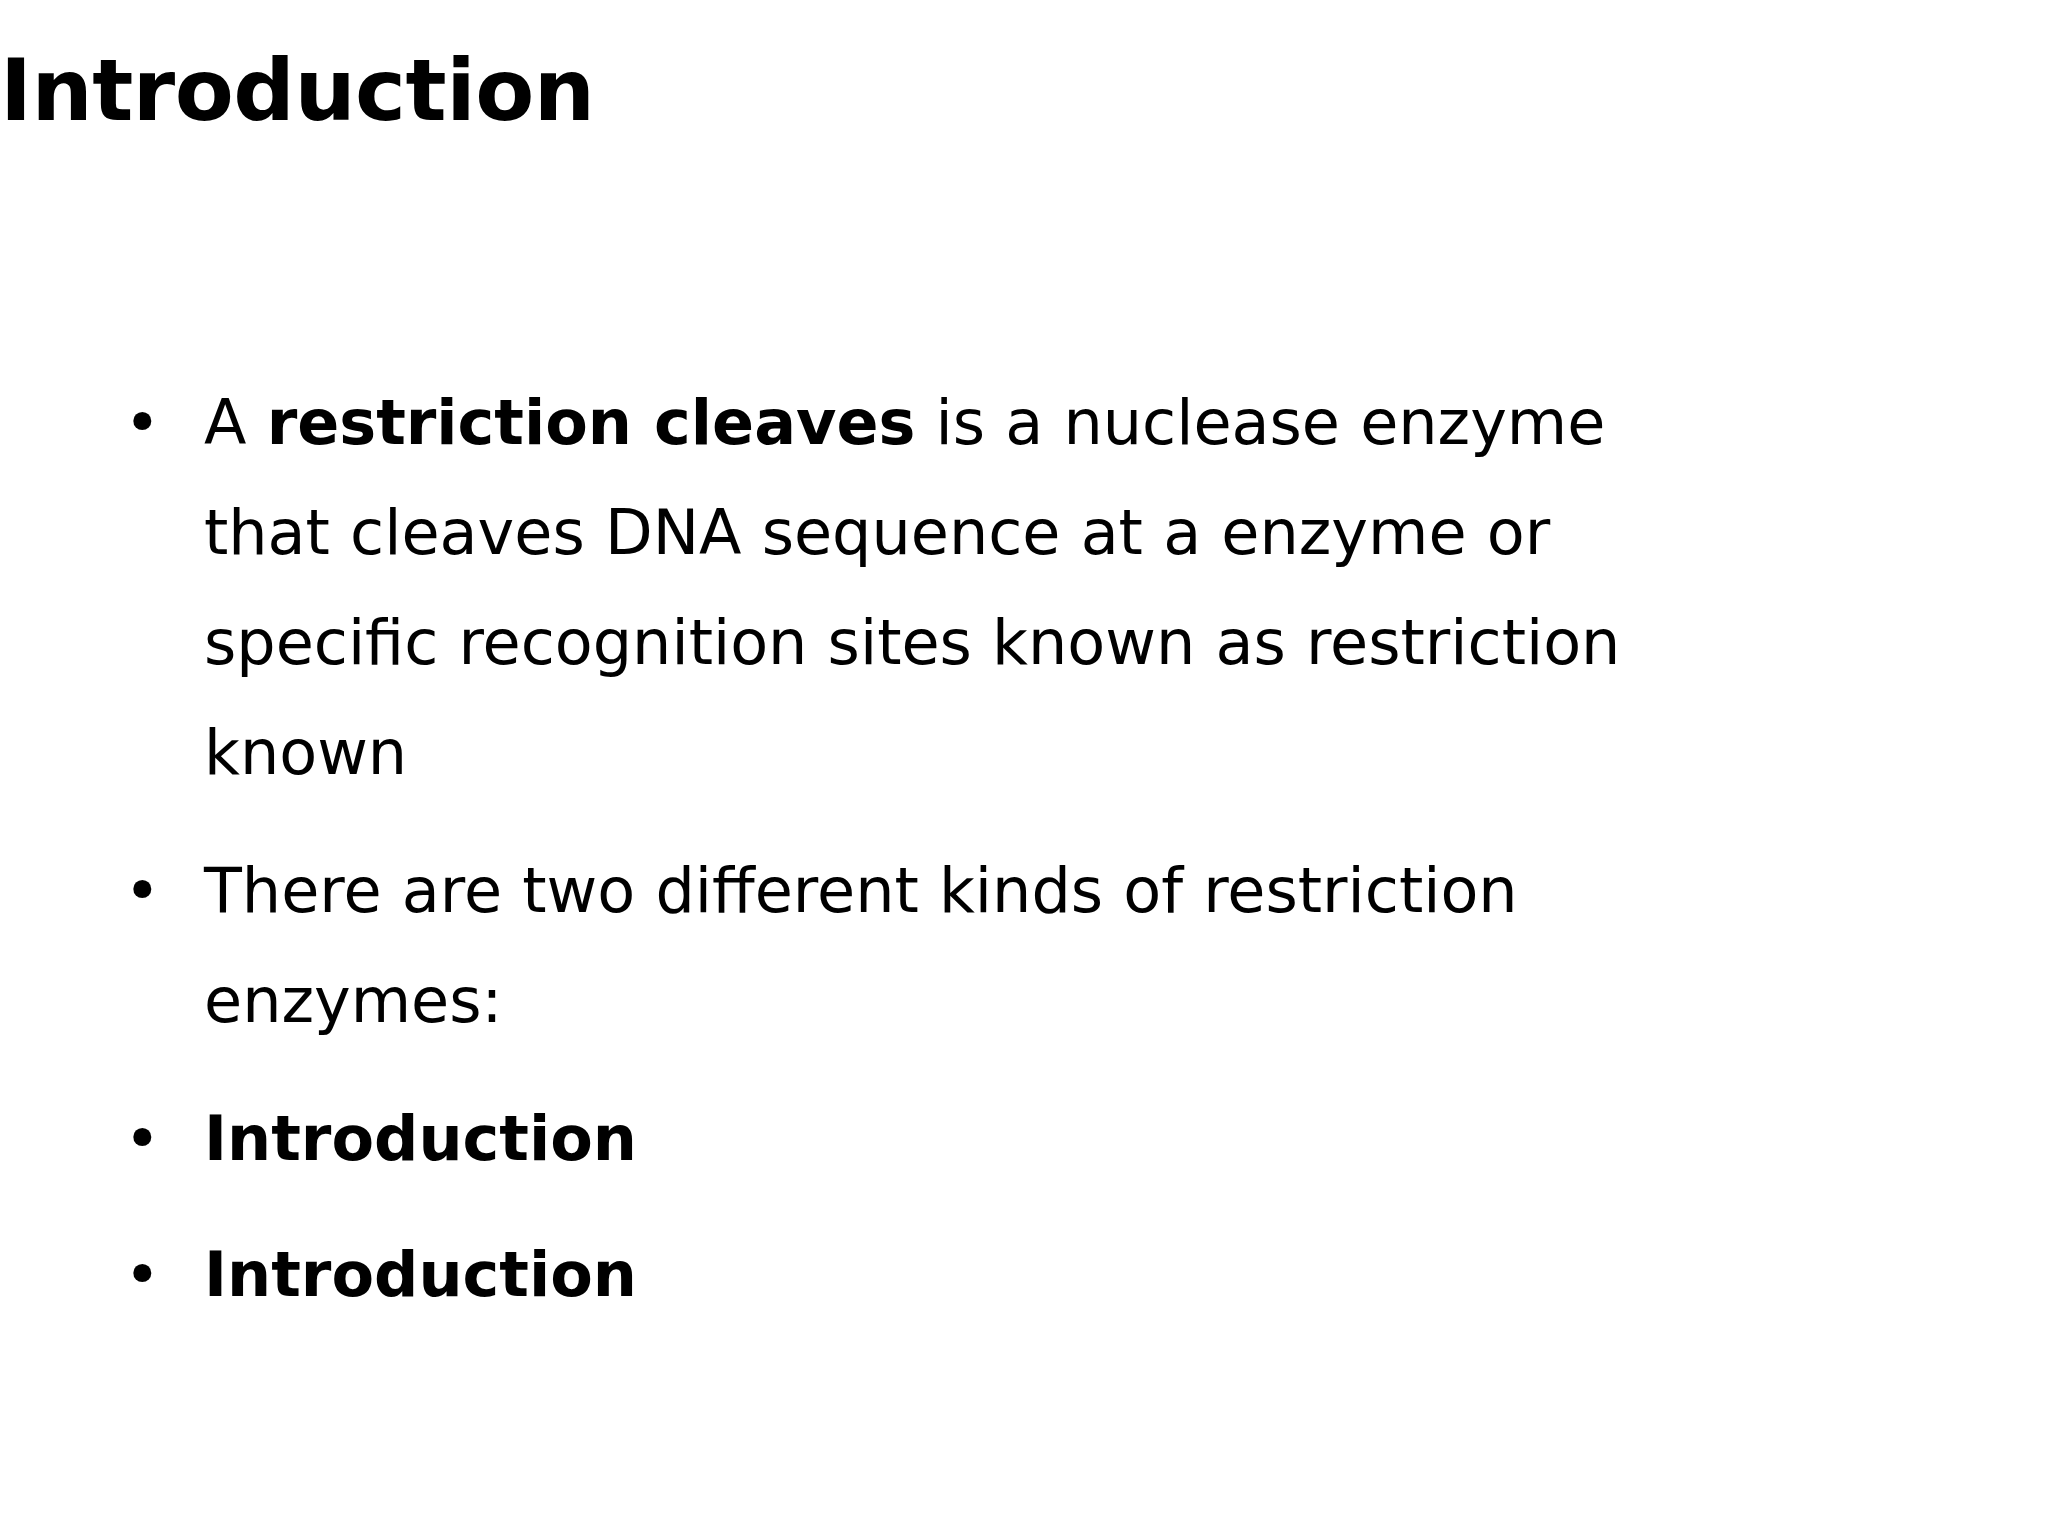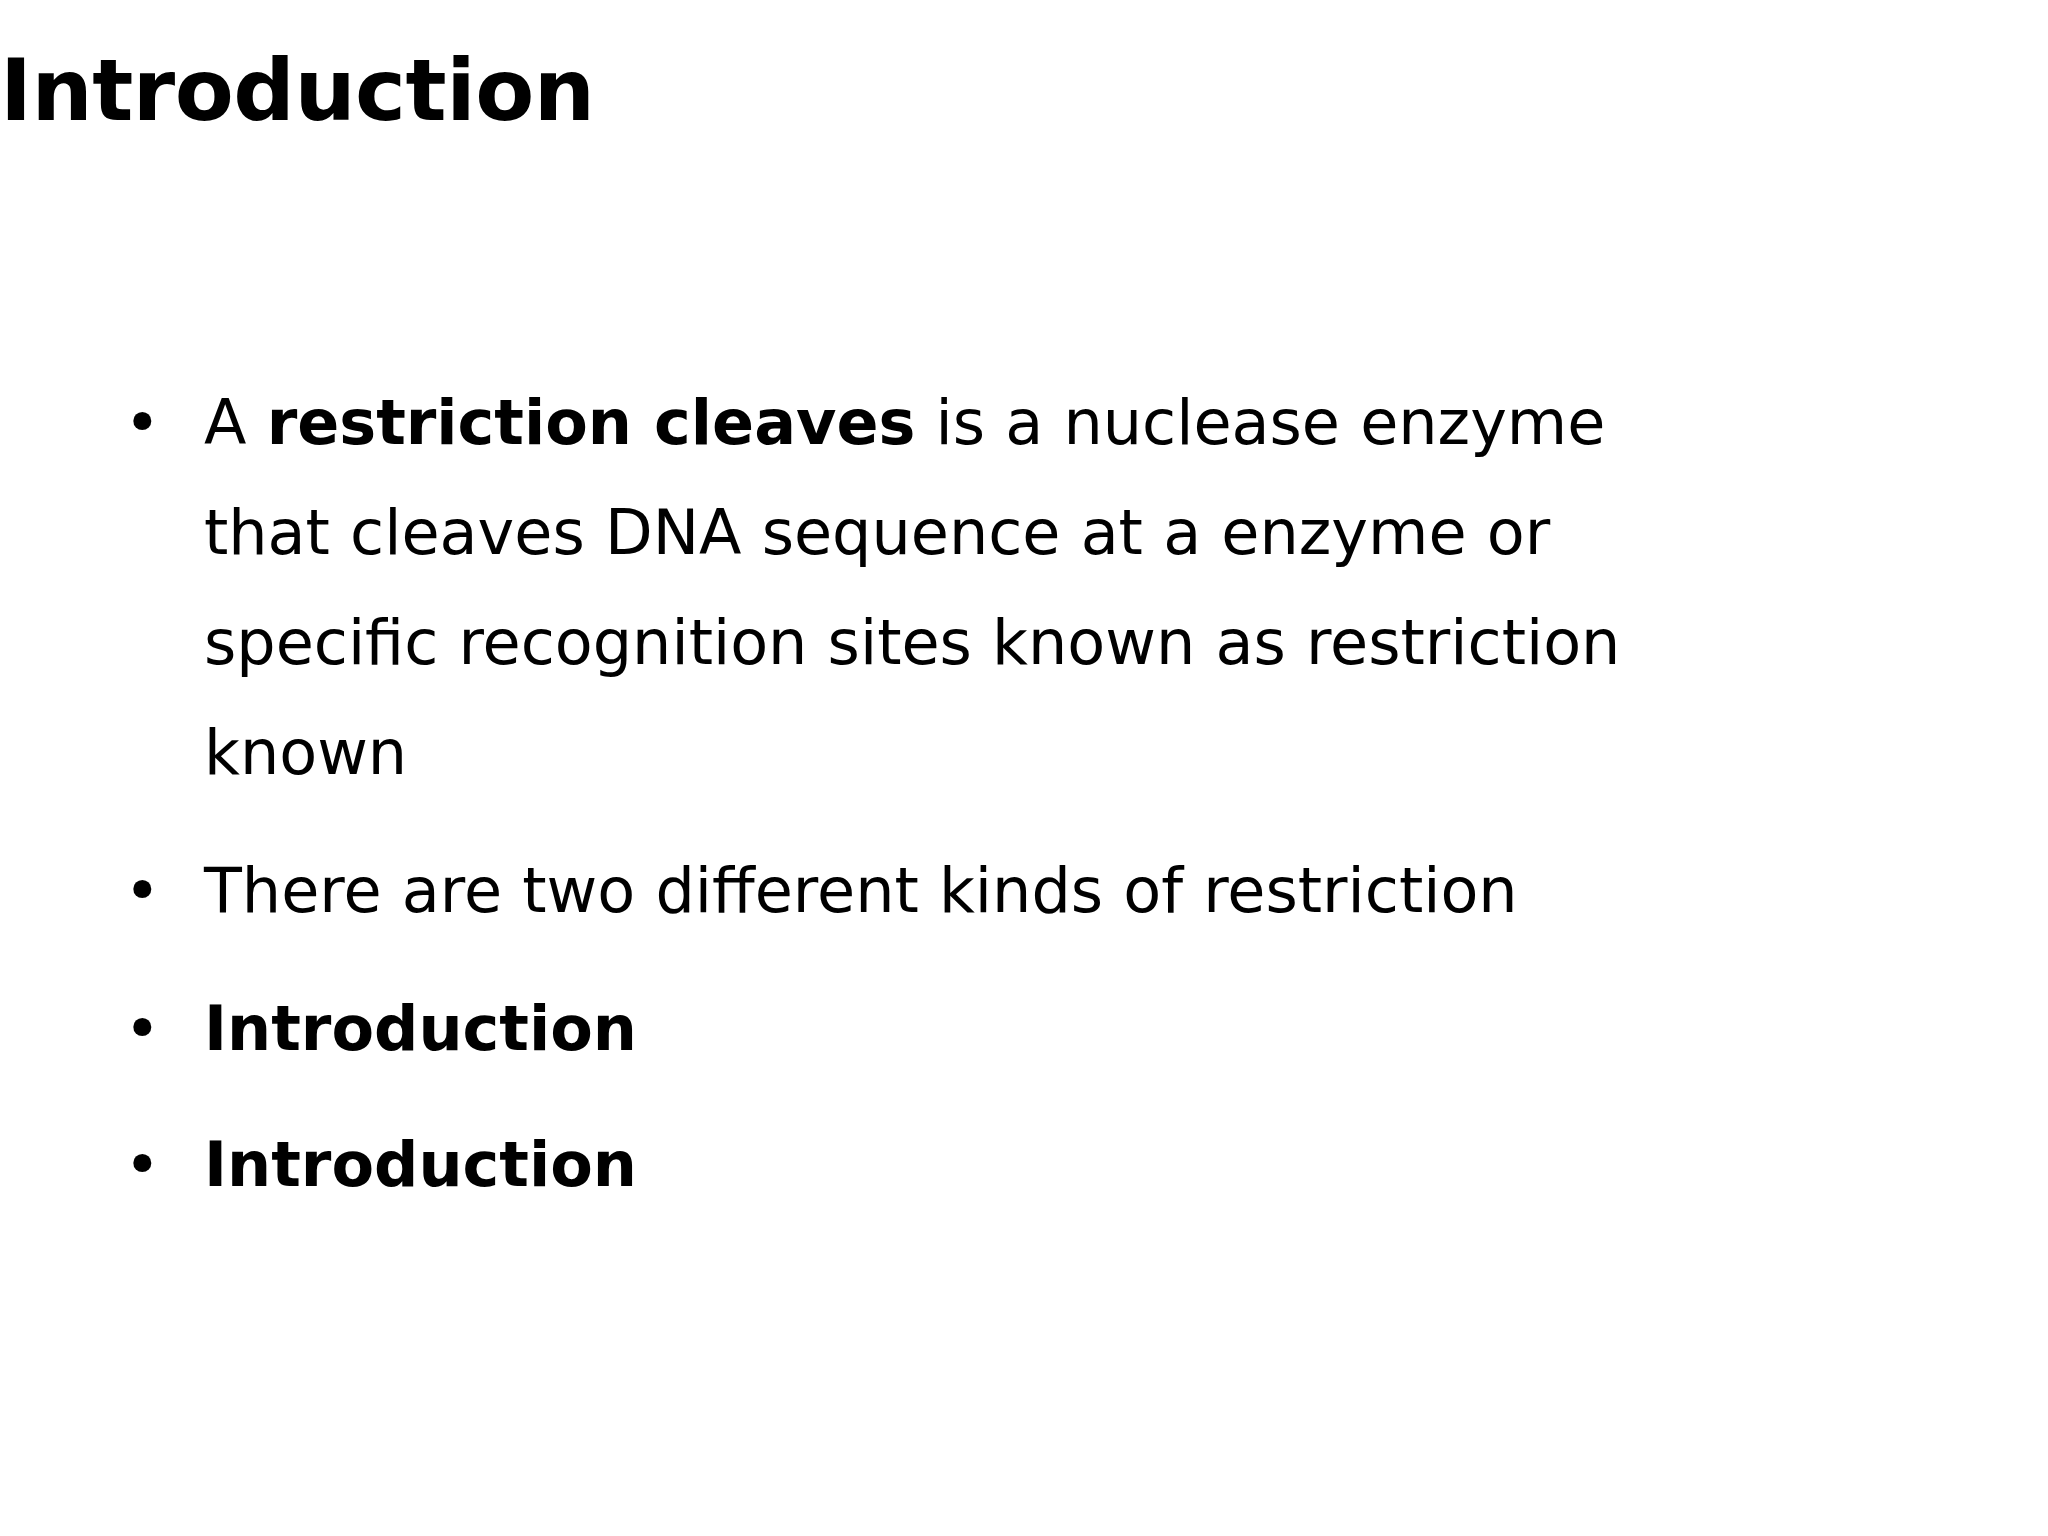--- a/index.html
+++ b/index.html
@@ -100,20 +100,21 @@
           <span class="wrap-line"><span class="r">A </span><span class="b">restriction cleaves</span><span class="r"> is a nuclease enzyme</span></span>
           <span class="wrap-line"><span class="r">that cleaves DNA sequence at a enzyme or</span></span>
           <span class="wrap-line"><span class="r">specific recognition sites known as restriction</span></span>
           <span class="wrap-line"><span class="r">known</span></span>
         </span>
       </div>
       <div class="bullet-row gap-large">
         <span class="bullet-marker">•</span>
         <span class="bullet-text">
           <span class="wrap-line"><span class="r">There are two different kinds of restriction</span></span>
+          <span class="wrap-line"><span class="r">enzymes:</span></span>
         </span>
       </div>
       <div class="bullet-row gap-large">
         <span class="bullet-marker">•</span>
         <span class="bullet-text">
           <span class="wrap-line"><span class="b">Introduction</span></span>
         </span>
       </div>
       <div class="bullet-row gap-med">
         <span class="bullet-marker">•</span>

